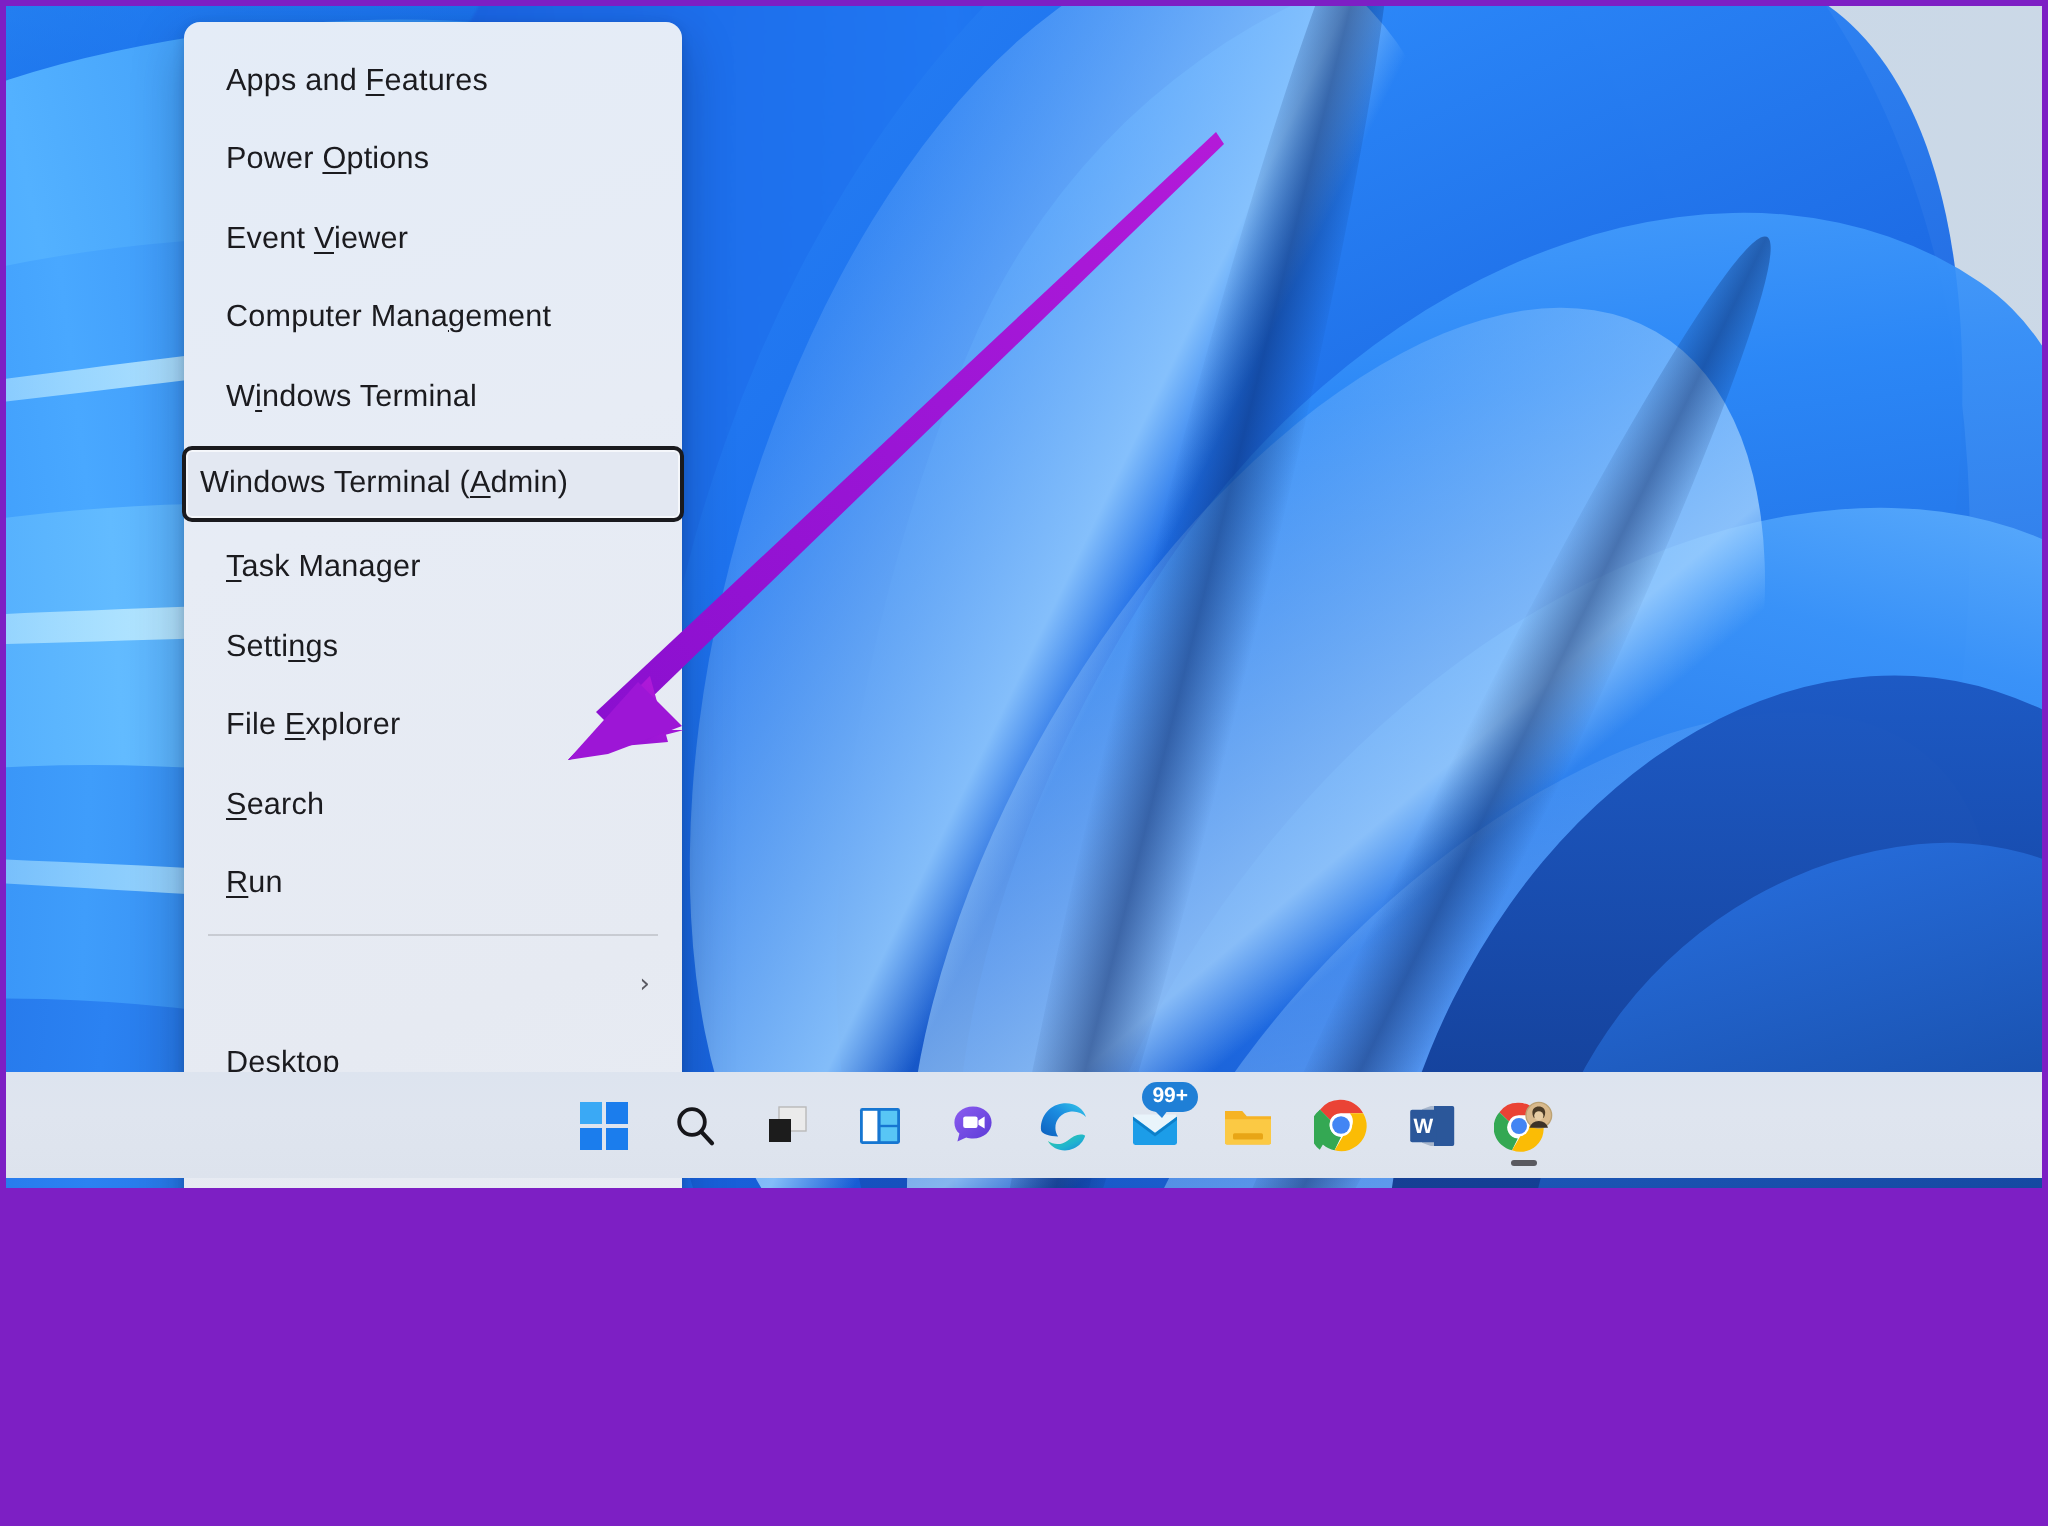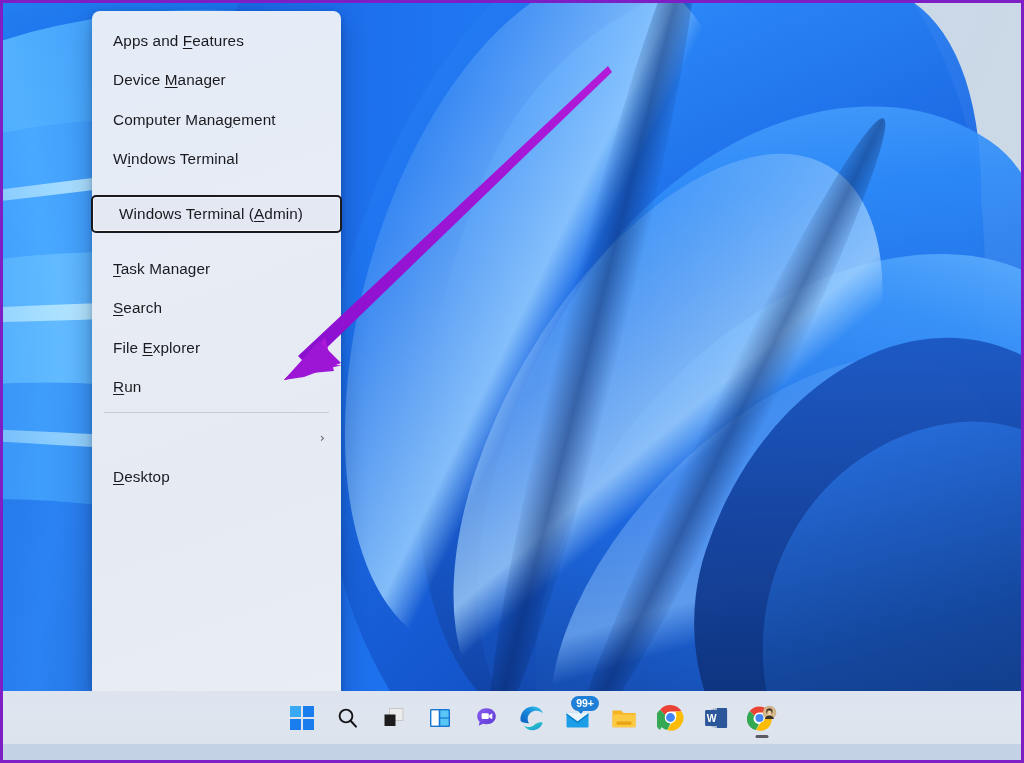--- a/index.html
+++ b/index.html
@@ -6,21 +6,21 @@
   html,body { width:1024px; height:763px; overflow:hidden; }
   body {
     font-family:"Liberation Sans", sans-serif;
     background:#7d1fc4;
     position:relative;
   }
 
   
   #desktop{
     position:absolute; left:3px; top:3px;
-    width:1018px; height:757px;
+    width:1018px; height:591px;
     overflow:hidden;
     background:#c3d2e4;
   }
   .wp{ position:absolute; left:0; top:0; width:1018px; height:705px; overflow:hidden; }
 
   
   .wp-base{
     position:absolute; inset:0;
     background:
       radial-gradient(120% 95% at 8% 42%, #1b74f0 0%, #1769e8 22%, rgba(30,110,230,0) 58%),
@@ -193,35 +193,35 @@
   }
   .sep{
     height:1px; margin:5px 12px 5px 12px;
     background:rgba(0,0,0,.13);
   }
   
   .mi.focus{
     background:#e3e8f2;
     border:2px solid #1a1a1e;
     border-radius:5px;
-    margin:16px -1px;
+    margin:4px -1px;
     height:38px;
-    padding-left:26px;
+    padding-left:7px;
     box-shadow:0 0 0 1px rgba(255,255,255,.65) inset;
   }
 
   
   #arrow{
     position:absolute; left:0; top:0; width:1018px; height:705px;
     pointer-events:none; z-index:30;
   }
 
   
   #taskbar{
-    position:absolute; left:0; bottom:16px;
+    position:absolute; left:0; bottom:5px;
     width:1018px; height:53px;
     background:linear-gradient(180deg,#dde4ef 0%, #dfe5ef 40%, #dde3ed 100%);
     display:flex; align-items:center; justify-content:center;
     gap:0px;
     z-index:40;
     padding-left:40px;
   }
   .tb-item{
     width:46px; height:42px;
     display:flex; align-items:center; justify-content:center;
@@ -285,39 +285,45 @@
     <div class="rib r-dark1"></div>
     <div class="rib r-dark2"></div>
   </div>
 
   <div id="winx">
 
     <div class="mi">
       <span class="lbl">Apps and <span class="u">F</span>eatures</span>
     </div>
     <div class="mi">
-      <span class="lbl">Device <span class="u">M</span>anager</span>
+      <span class="lbl">Power <span class="u">O</span>ptions</span>
+    </div>
+    <div class="mi">
+      <span class="lbl">Event <span class="u">V</span>iewer</span>
     </div>
     <div class="mi">
       <span class="lbl">Computer Mana<span class="u">g</span>ement</span>
     </div>
     <div class="mi">
       <span class="lbl">W<span class="u">i</span>ndows Terminal</span>
     </div>
     <div class="mi focus">
       <span class="lbl">Windows Terminal (<span class="u">A</span>dmin)</span>
     </div>
     <div class="mi">
       <span class="lbl"><span class="u">T</span>ask Manager</span>
     </div>
     <div class="mi">
+      <span class="lbl">Setti<span class="u">n</span>gs</span>
+    </div>
+    <div class="mi">
+      <span class="lbl">File <span class="u">E</span>xplorer</span>
+    </div>
+    <div class="mi">
       <span class="lbl"><span class="u">S</span>earch</span>
-    </div>
-    <div class="mi">
-      <span class="lbl">File <span class="u">E</span>xplorer</span>
     </div>
     <div class="mi">
       <span class="lbl"><span class="u">R</span>un</span>
     </div>
 
     <div class="sep"></div>
 
     <div class="mi">
       <span class="chev">›</span>
     </div>

